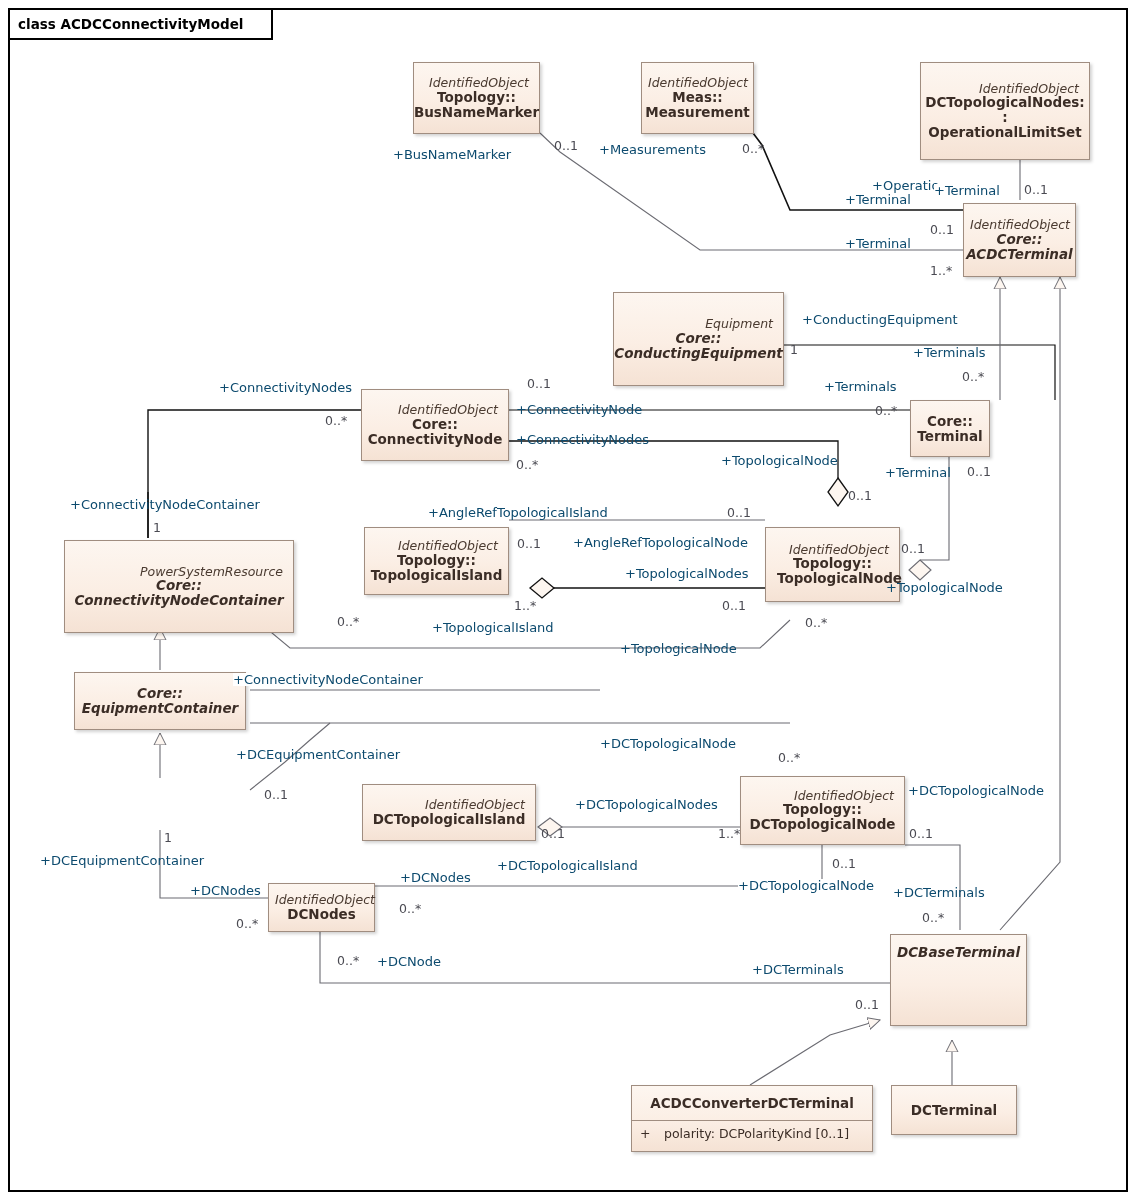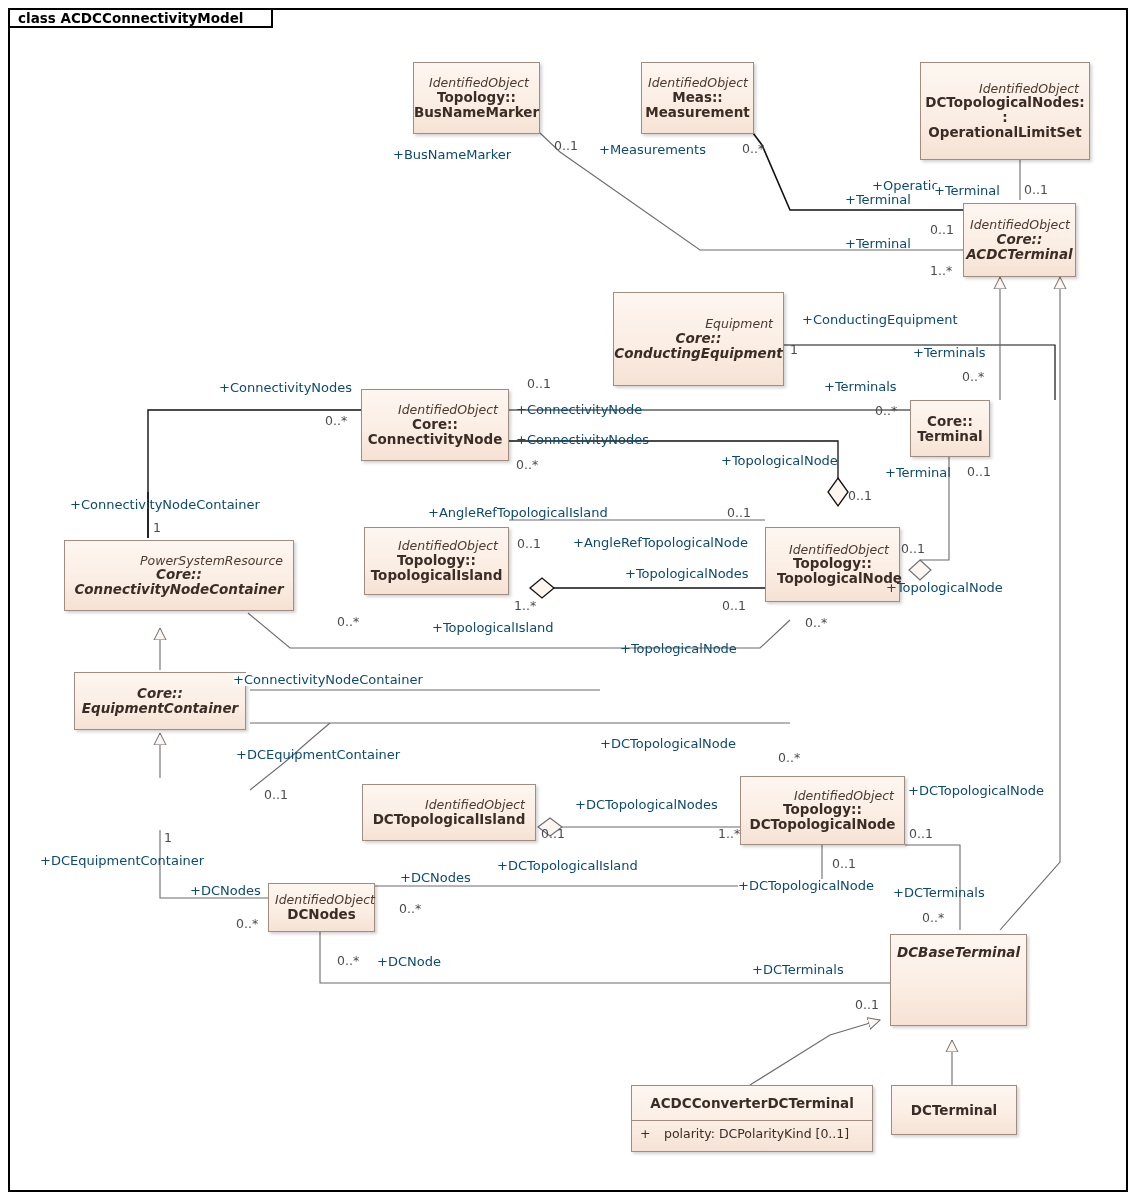--- a/index.html
+++ b/index.html
@@ -1,21 +1,21 @@
 <!DOCTYPE html>
 <html><head>
 <meta charset="utf-8">
 <style>
   html,body{margin:0;padding:0;background:#ffffff;}
   body{font-family:"DejaVu Sans","Liberation Sans",sans-serif;}
   #canvas{position:relative;width:1138px;height:1201px;background:#fff;overflow:hidden;}
 
   
   .frame{position:absolute;left:8px;top:8px;width:1120px;height:1184px;border:2px solid #000;box-sizing:border-box;}
-  .frame-tab{position:absolute;left:8px;top:8px;height:20px;border:2px solid #000;border-bottom:2px solid #000;
+  .frame-tab{position:absolute;left:8px;top:8px;height:32px;border:2px solid #000;border-bottom:2px solid #000;
     background:#fff;box-sizing:border-box;display:flex;align-items:center;}
   .frame-tab .tab-body{padding:0 6px 0 8px;font-size:13.5px;font-weight:bold;color:#000;white-space:nowrap;}
   .frame-tab .tab-slant{width:22px;height:26px;position:relative;overflow:hidden;}
   .frame-tab .tab-slant:after{content:"";position:absolute;left:-12px;top:-4px;width:2px;height:42px;background:#000;
     transform:rotate(33deg);transform-origin:top left;}
 
   
   .cls{position:absolute;box-sizing:border-box;border:1px solid #a08d80;
        background:linear-gradient(180deg,#fdf6f0 0%,#fbeee4 55%,#f5e2d4 100%);
        box-shadow:2px 2px 3px rgba(0,0,0,0.18);
@@ -169,21 +169,21 @@
   </div>
 
   <div class="cls" style="left:361px;top:389px;width:148px;height:72px;">
     <div class="titlezone">
       <div class="stereo">IdentifiedObject</div>
       <div class="nm"><span class="ns">Core::</span></div>
       <div class="nm">ConnectivityNode</div>
     </div>
   </div>
 
-  <div class="cls abstract" style="left:64px;top:540px;width:230px;height:71px;">
+  <div class="cls abstract" style="left:64px;top:540px;width:230px;height:93px;">
     <div class="titlezone">
       <div class="stereo">PowerSystemResource</div>
       <div class="nm"><span class="ns">Core::</span></div>
       <div class="nm">ConnectivityNodeContainer</div>
     </div>
   </div>
 
   <div class="cls" style="left:364px;top:527px;width:145px;height:68px;">
     <div class="titlezone">
       <div class="stereo">IdentifiedObject</div>

